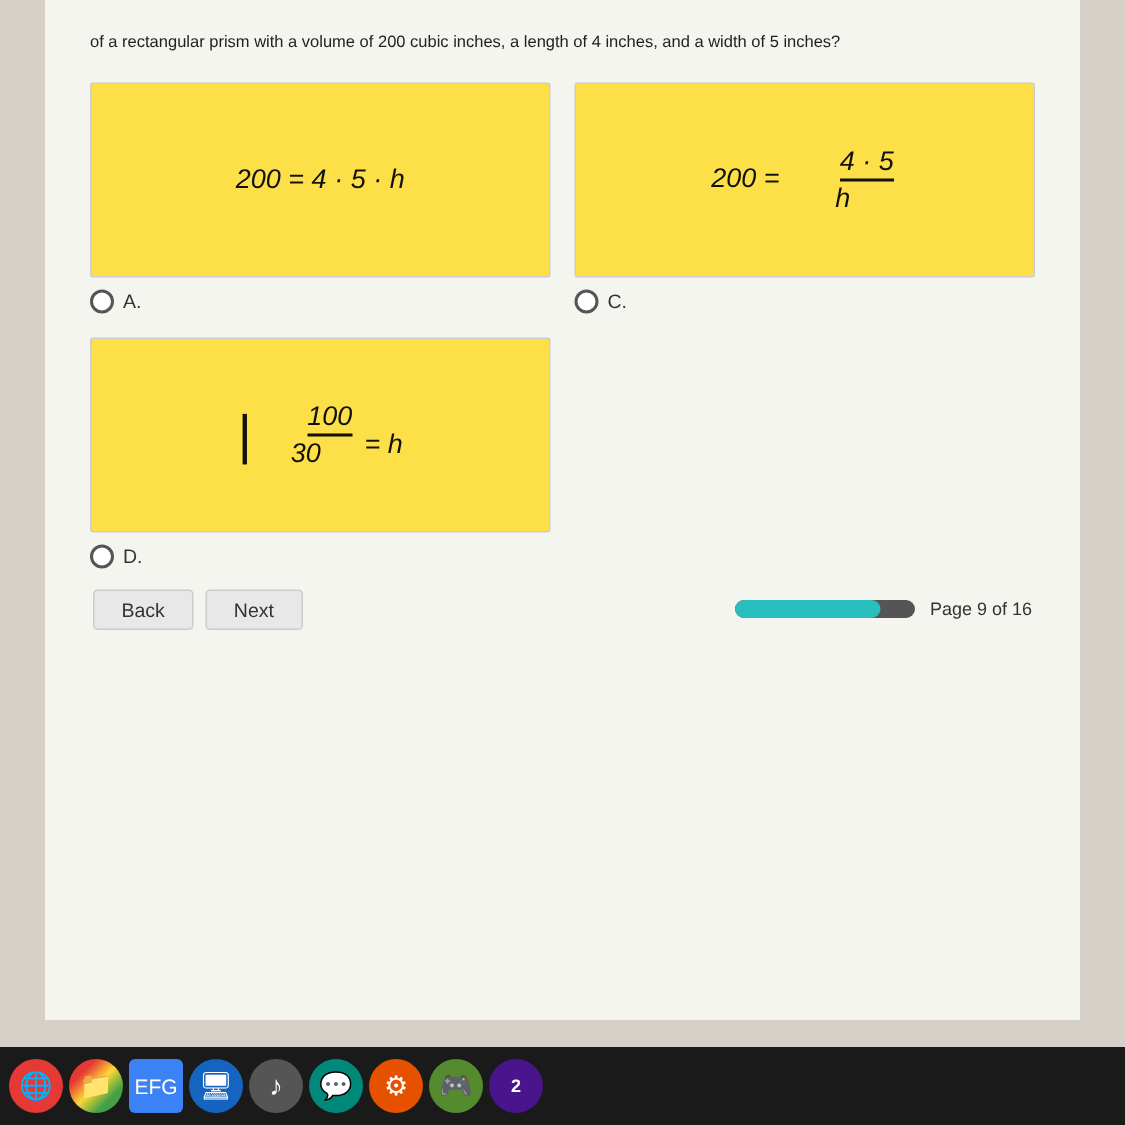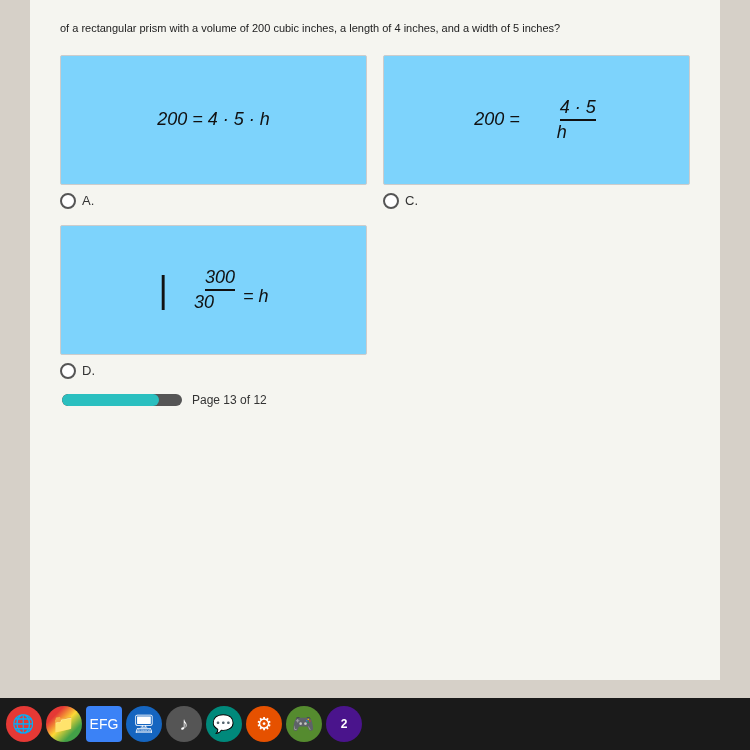--- a/index.html
+++ b/index.html
@@ -38,21 +38,21 @@
     }
 
     .option-block {
       display: flex;
       flex-direction: column;
       align-items: flex-start;
     }
 
     .option-box {
       border: 1px solid #ccc;
-      background: #7dd3fc;
+      background: #fde047;
       width: 100%;
       height: 130px;
       display: flex;
       align-items: center;
       justify-content: center;
       margin-bottom: 8px;
       border-radius: 2px;
     }
 
     .option-label-row {
@@ -247,43 +247,47 @@
         <span>C.</span>
       </div>
     </div>
 
     <div class="option-block">
       <div class="option-box">
         <span class="math-expr">
           <span class="bracket-fraction">
             <span class="bracket-left">|</span>
             <span class="fraction">
-              <span class="fraction-num">300</span>
+              <span class="fraction-num">100</span>
               <span class="fraction-den">30</span>
             </span>
           </span>
           = <i>h</i>
         </span>
       </div>
       <div class="option-label-row">
         <div class="radio-circle">
           <div class="radio-inner"></div>
         </div>
         <span>D.</span>
       </div>
     </div>
 
   </div>
 
   <div class="footer-row">
+    <div class="nav-buttons">
+      <button class="nav-btn">Back</button>
+      <button class="nav-btn">Next</button>
+    </div>
     <div class="page-info-row">
       <div class="progress-bar-bg">
         <div class="progress-bar-fill" style="width: 81%;"></div>
       </div>
-      <span class="page-text">Page 13 of 12</span>
+      <span class="page-text">Page 9 of 16</span>
     </div>
   </div>
 </div>
 
 <div class="taskbar">
   <div class="taskbar-icon tb-red">🌐</div>
   <div class="taskbar-icon tb-multi">📁</div>
   <div class="taskbar-icon tb-multi" style="font-size:14px; background:#3b82f6; border-radius:4px;">EFG</div>
   <div class="taskbar-icon tb-blue">🖥</div>
   <div class="taskbar-icon tb-gray">♪</div>

